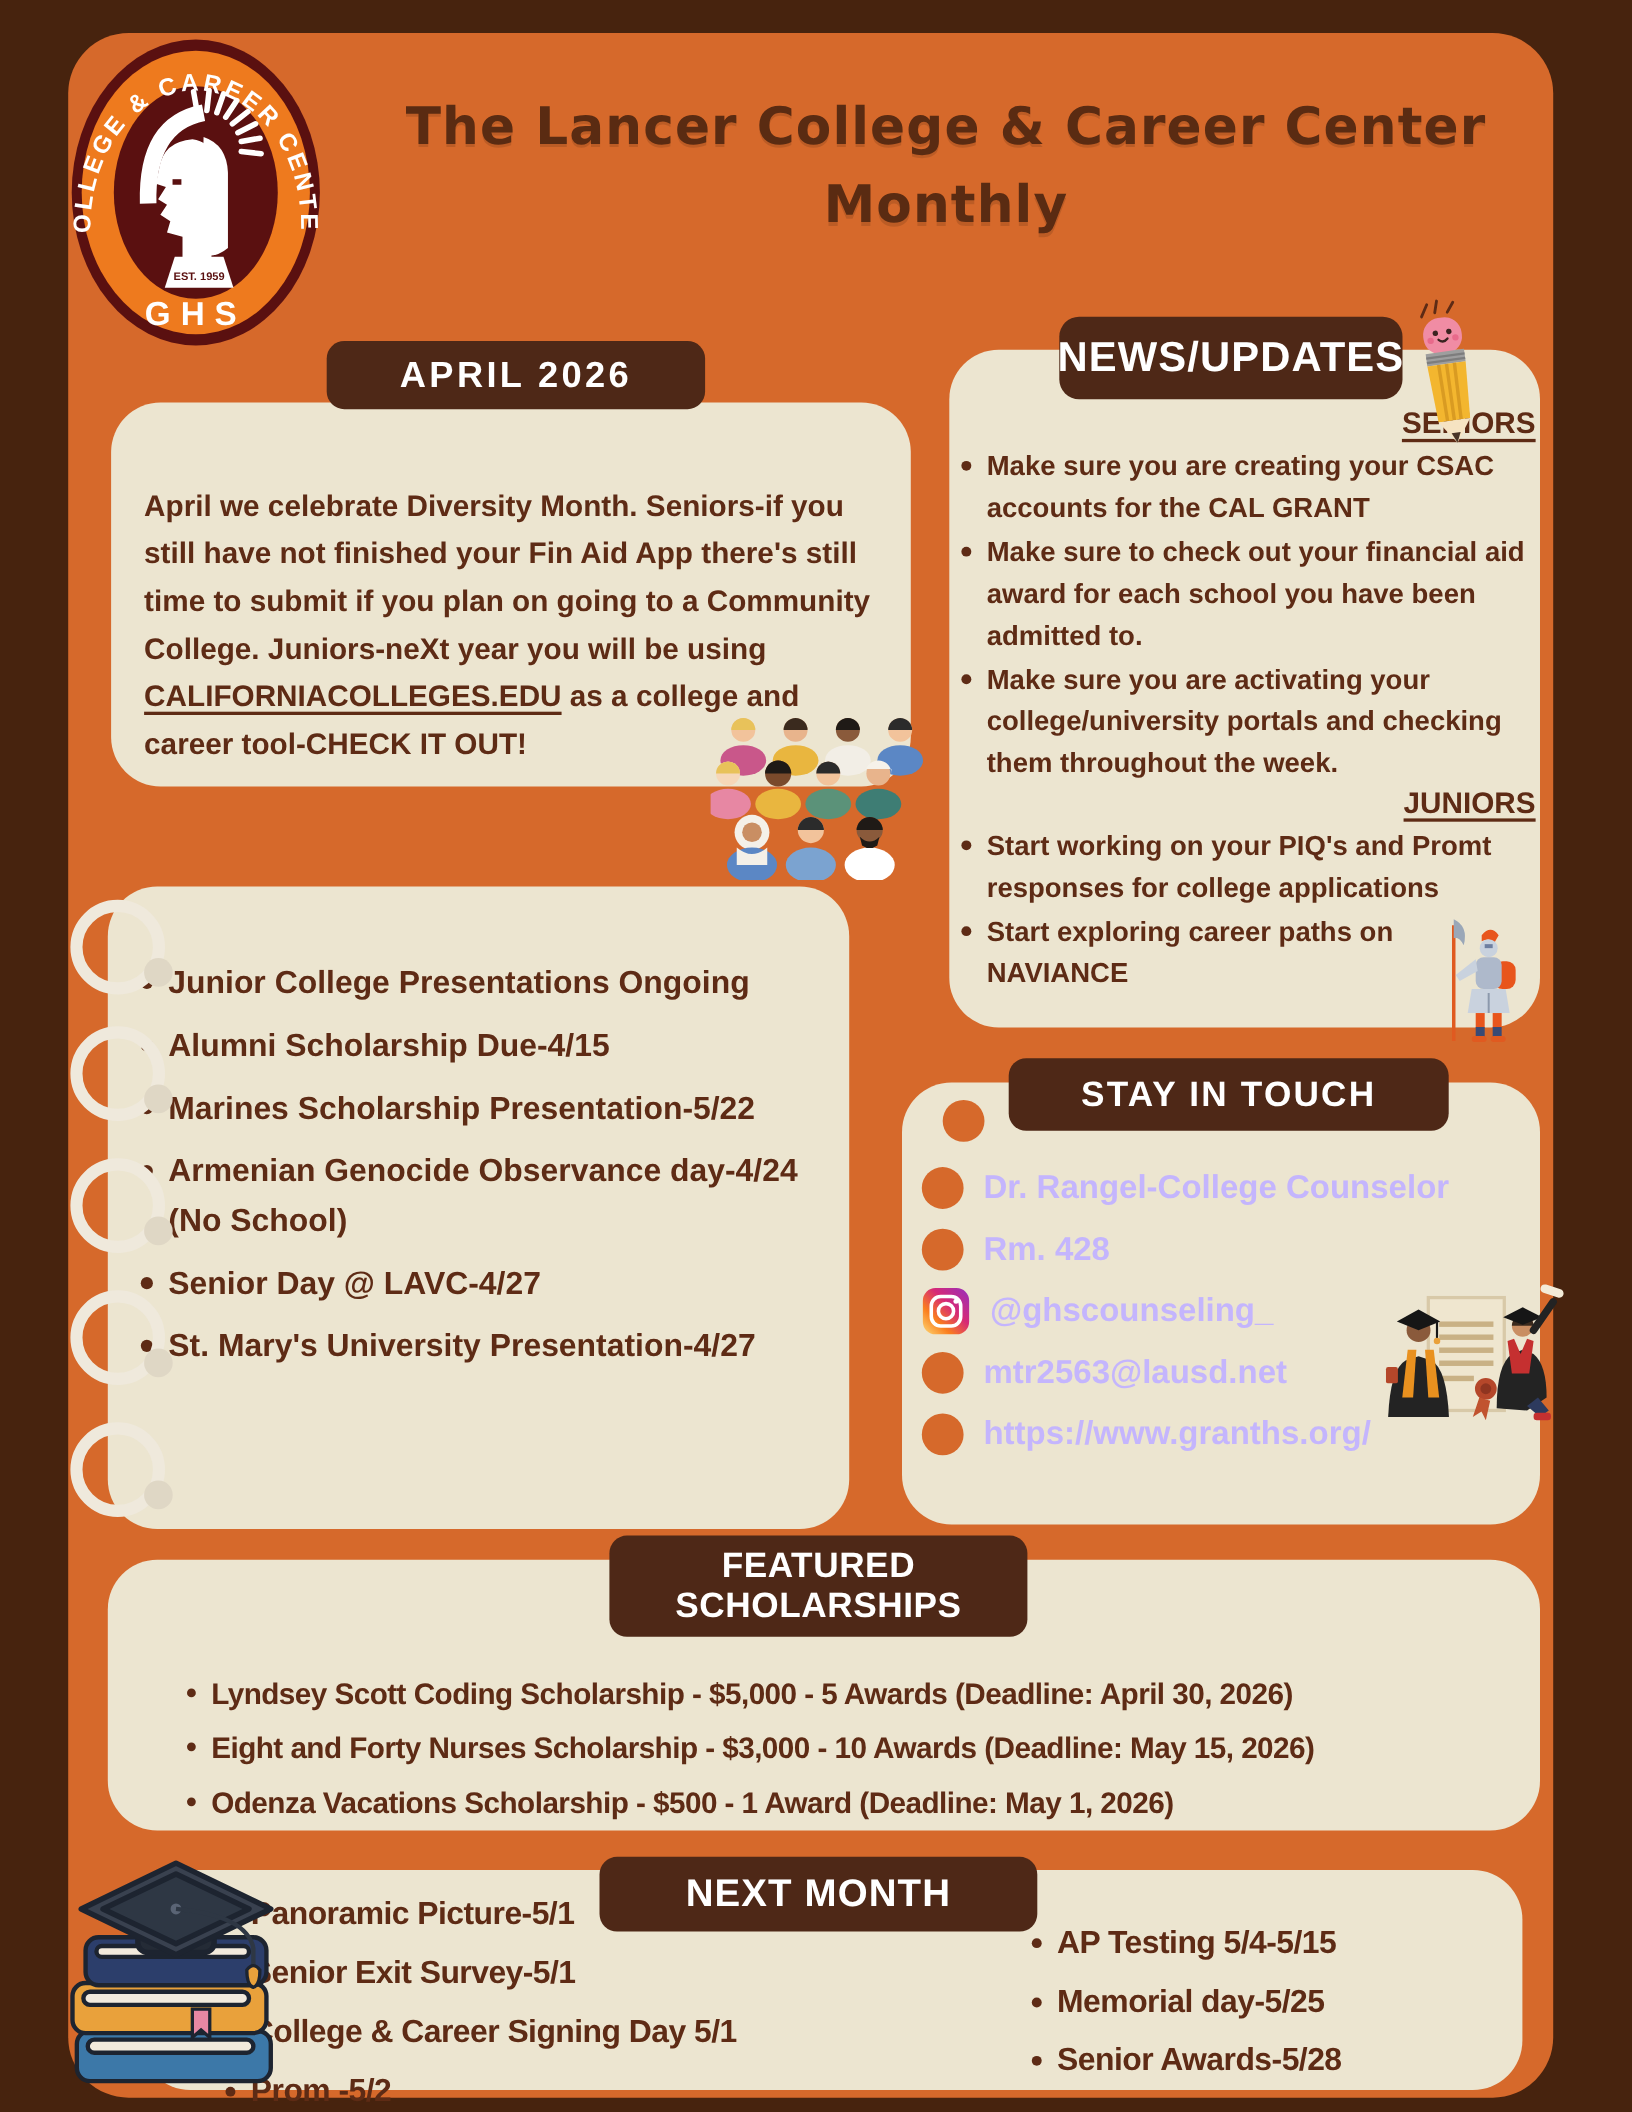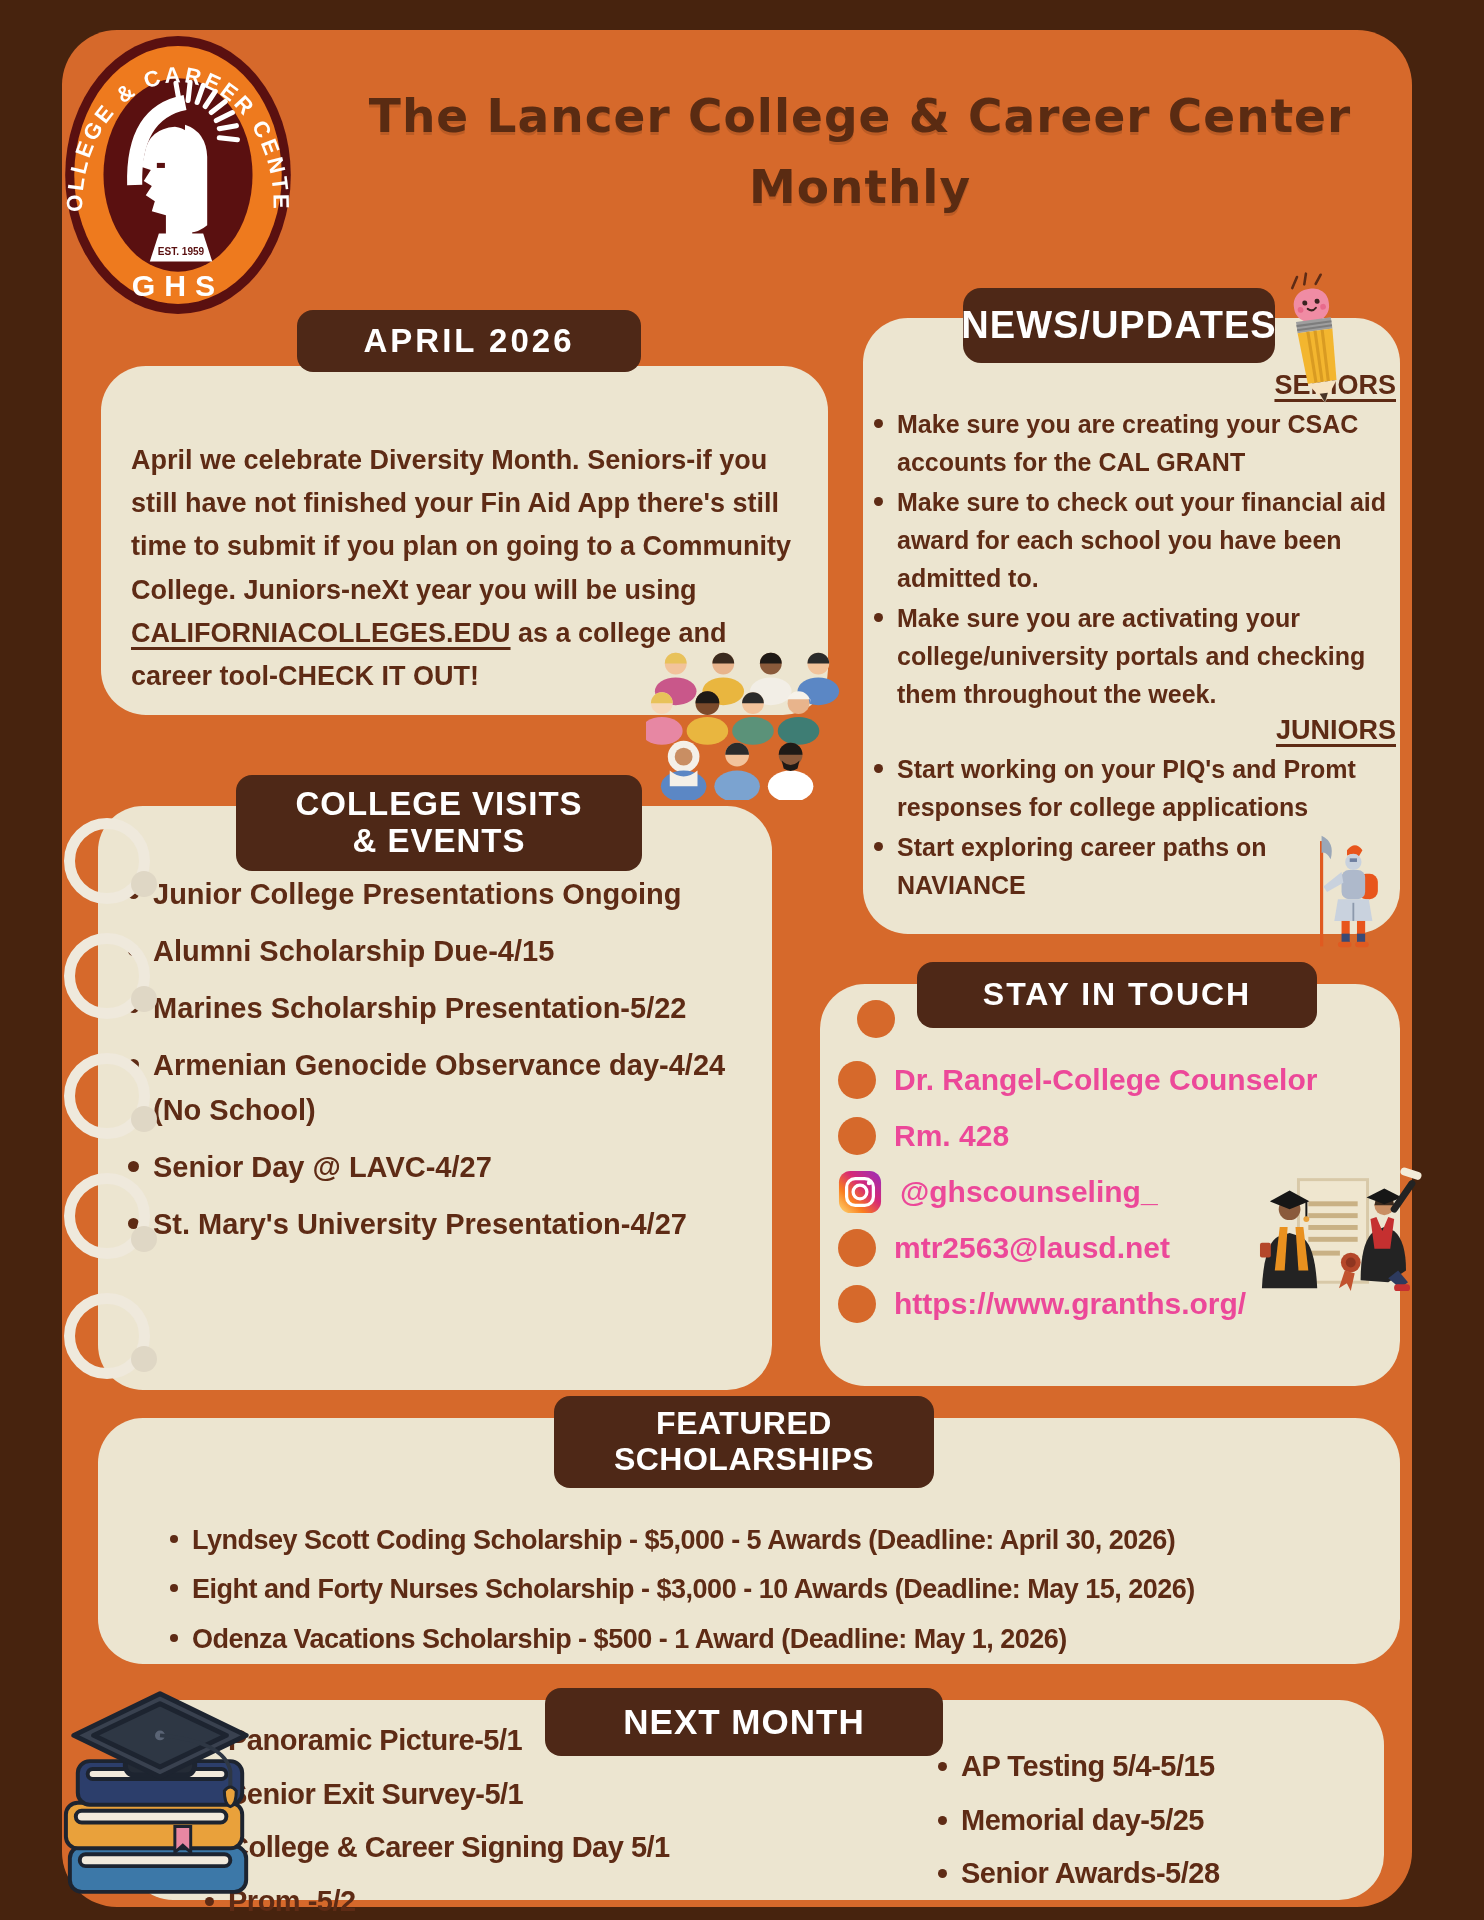--- a/index.html
+++ b/index.html
@@ -32,21 +32,21 @@
   .college-list{position:absolute;left:128px;top:872px;width:616px;z-index:2;}
   .college-list li{font-size:29px;line-height:1.55;margin-bottom:12px;}
   .college-list .dot{width:11px;height:11px;border-radius:50%;background:#5E2B15;
                      margin-top:16px;flex:none;}
   .ring{position:absolute;left:64px;width:64px;height:64px;border:11px solid #EFE9DC;
         border-radius:50%;z-index:6;}
   .ring::after{content:"";position:absolute;right:-18px;bottom:-4px;width:26px;
                height:26px;background:#DFD7C5;border-radius:50%;}
   .stay-rows{position:absolute;left:838px;top:1052px;width:560px;z-index:2;}
   .stay-row{display:flex;align-items:center;gap:18px;height:56px;}
-  .stay-row .txt{font-size:30px;font-weight:bold;color:#ec4899;white-space:nowrap;}
+  .stay-row .txt{font-size:30px;font-weight:bold;color:#c4b5fd;white-space:nowrap;}
   .odot{width:38px;height:38px;border-radius:50%;background:#D6692B;flex:none;}
   .deco-dot{position:absolute;left:857px;top:1000px;width:38px;height:38px;
             border-radius:50%;background:#D6692B;z-index:6;}
   .feat-list{position:absolute;left:170px;top:1522px;width:1200px;z-index:2;}
   .feat-list li{font-size:27px;line-height:1.35;margin-bottom:13px;letter-spacing:-0.5px;}
   .feat-list .dot{width:8px;height:8px;border-radius:50%;background:#5E2B15;
                   margin-top:13px;flex:none;}
   .nm-col{position:absolute;z-index:2;}
   .nm-col li{font-size:29px;line-height:1.3;margin-bottom:16px;letter-spacing:-0.5px;}
   .nm-col .dot{width:9px;height:9px;border-radius:50%;background:#5E2B15;
@@ -228,24 +228,20 @@
       <line x1="57" y1="78" x2="57" y2="98" stroke="#8C99AC" stroke-width="2"></line>
       <rect x="44" y="98" width="9" height="16" fill="#E8551C"></rect>
       <rect x="61" y="98" width="9" height="16" fill="#E8551C"></rect>
       <rect x="44" y="112" width="9" height="10" fill="#394A75"></rect>
       <rect x="61" y="112" width="9" height="10" fill="#394A75"></rect>
       <rect x="40" y="121" width="15" height="6" rx="3" fill="#E05A20"></rect>
       <rect x="59" y="121" width="15" height="6" rx="3" fill="#E05A20"></rect>
     </svg>
   </div>
 
-  <div class="pill" style="left:236px;top:775px;width:406px;height:96px;font-size:33px;letter-spacing:1px;">
-    <span>COLLEGE VISITS</span>
-    <span>&amp; EVENTS</span>
-  </div>
   <div class="panel" style="left:98px;top:806px;width:674px;height:584px;"></div>
   <div class="ring" style="top:818px;"></div>
   <div class="ring" style="top:933px;"></div>
   <div class="ring" style="top:1053px;"></div>
   <div class="ring" style="top:1173px;"></div>
   <div class="ring" style="top:1293px;"></div>
   <ul class="blist college-list">
     <li>
         <span class="dot"></span>
         <span>Junior College Presentations Ongoing</span>

